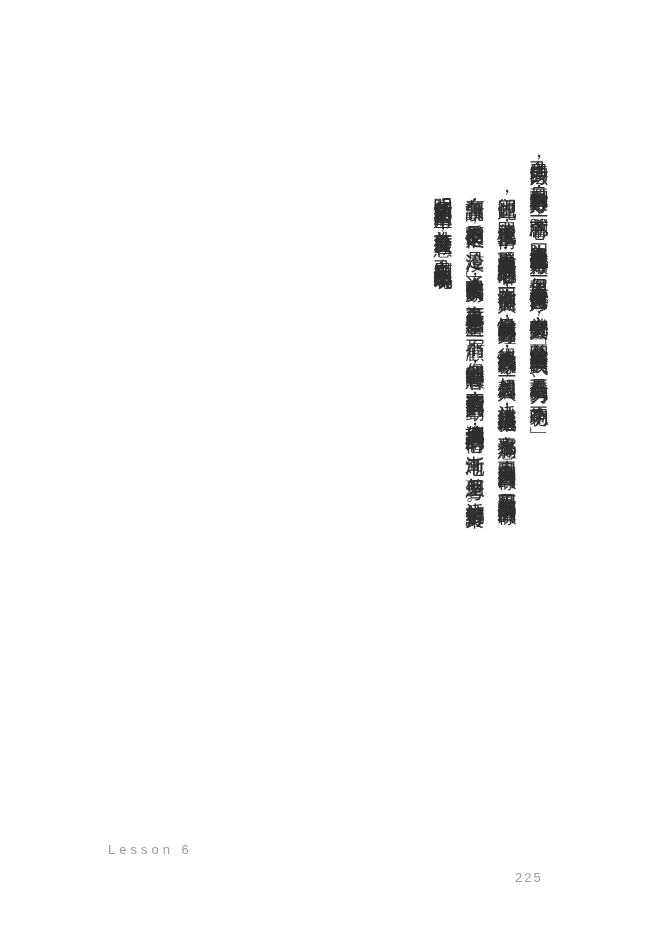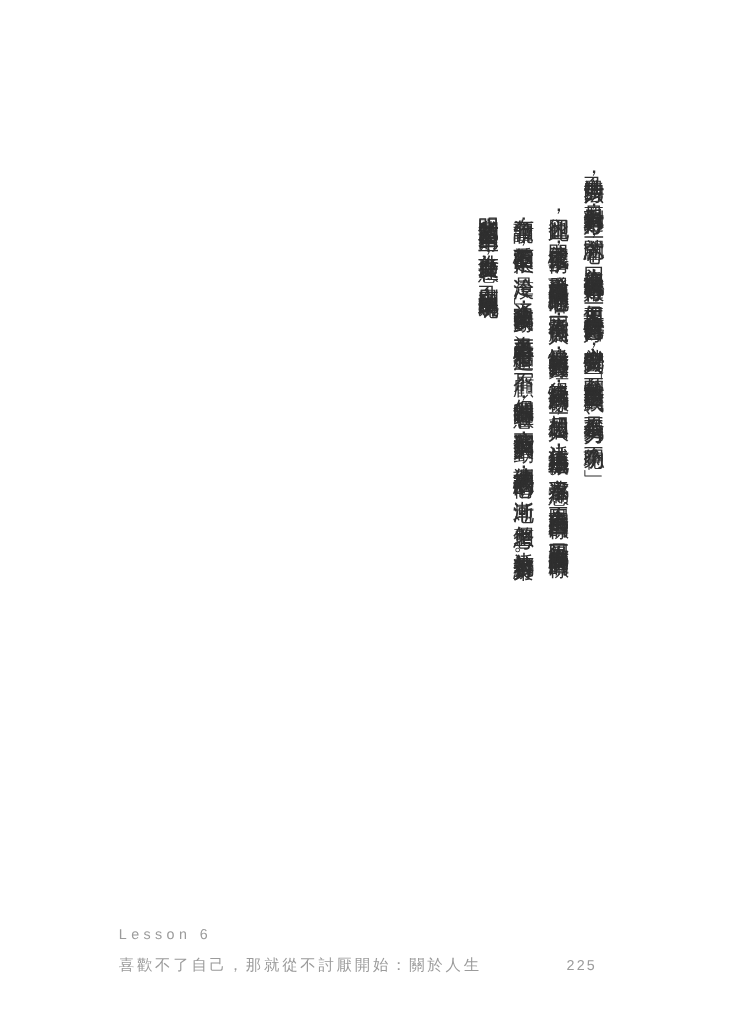--- a/index.html
+++ b/index.html
@@ -73,17 +73,16 @@
 
   <div class="body-text">
     <p class="para first">自己進步的方法，只要看到對方過得不好，就會開心一下，因為這樣似乎就代表自己過得很好。但只要一不小心發現有人過得比自己好，心中就會鬱悶好久，甚至會開啟「攻擊自己」的模式：「是不是我不夠努力、不夠聰明？」</p>
     <p class="para">卻也因此，即使完成了很多事情，發現自己沒有想像中那樣開心地活著，因為當你贏了一個人，快樂就只有短暫的幾分鐘，很快就會再找新的目標，想超越另一個人，生活就這樣無止盡地循環，永遠都不滿意。不是因為達不到自己的目標，是因為從來都沒有一個明確的目標。</p>
     <p class="para">有句話曾說：「愛的反面不是恨，是冷漠。」通常會拿來比較的對象，大多是自己心中帶有一點看不起、不屑一顧，但我們卻隨時在意著，這些我們不屑的人一舉一動，讓他們操弄著我們的心情，漸漸地，整個思考、生活都被對方綁架了。</p>
     <p class="para">明明我們才是自己人生的主角，為什麼反而更在意，自己在別人人生中的配角表現呢？</p>
   </div>
 
   <div class="footer-lesson">Lesson 6</div>
 
-  <div class="footer-chapter">喜歡不了自己，那就從不討厭開始：關於人生</div>
 
   <div class="footer-pagenum">225</div>
 
 </div>
 
 </body></html>

